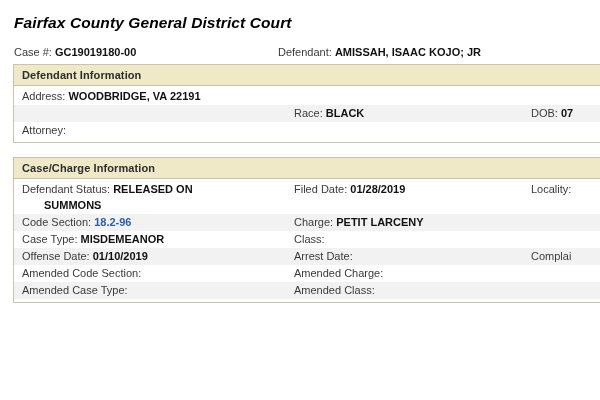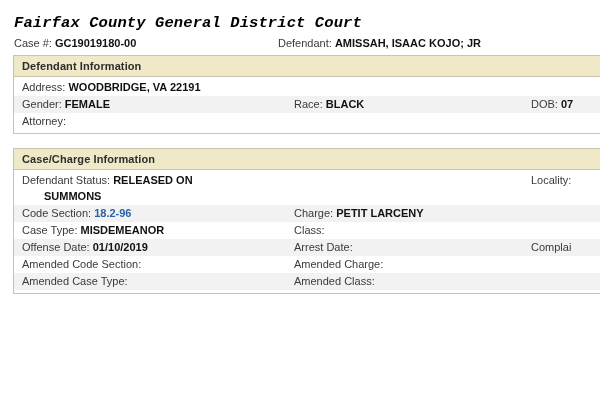--- a/index.html
+++ b/index.html
@@ -15,27 +15,27 @@
     color: #1a1a1a;
   }
   .page {
     position: relative;
     width: 600px;
     height: 400px;
     box-sizing: border-box;
     padding: 14px 0 0 14px;
   }
   .court-title {
-    font-family: Liberation Mono, monospace;
+    font-family: Liberation Sans, sans-serif;
     font-style: italic;
     font-weight: bold;
     font-size: 15.5px;
     color: #000000;
     letter-spacing: 0.1px;
-    margin: 0 0 5px 0;
+    margin: 0 0 14px 0;
   }
   .case-line {
     position: relative;
     height: 16px;
     font-size: 11px;
     color: #333333;
     margin-bottom: 2px;
   }
   .case-line .lbl { color: #3a3a3a; }
   .case-line .val { font-weight: bold; color: #111111; }
@@ -122,24 +122,20 @@
     <div class="panel-body">
 
       <div class="row">
         <span class="cell c1">
           <span class="lbl">Address:</span>
           <span class="val">WOODBRIDGE, VA 22191</span>
         </span>
       </div>
 
       <div class="row alt">
-        <span class="cell c1">
-          <span class="lbl">Gender:</span>
-          <span class="val">FEMALE</span>
-        </span>
         <span class="cell c2">
           <span class="lbl">Race:</span>
           <span class="val">BLACK</span>
         </span>
         <span class="cell c3">
           <span class="lbl">DOB:</span>
           <span class="val">07</span>
         </span>
       </div>
 
@@ -159,20 +155,24 @@
   <div class="panel">
     <div class="panel-header">Case/Charge Information</div>
     <div class="panel-body">
 
       <div class="row tall">
         <span class="cell c1">
           <span class="lbl">Defendant Status:</span>
           <span class="val">RELEASED ON</span>
         </span>
         <span class="cont">SUMMONS</span>
+        <span class="cell c2">
+          <span class="lbl">Filed Date:</span>
+          <span class="val">01/28/2019</span>
+        </span>
         <span class="cell c3">
           <span class="lbl">Locality:</span>
           <span class="val"></span>
         </span>
       </div>
 
       <div class="row alt">
         <span class="cell c1">
           <span class="lbl">Code Section:</span>
           <span class="val-link">18.2-96</span>

